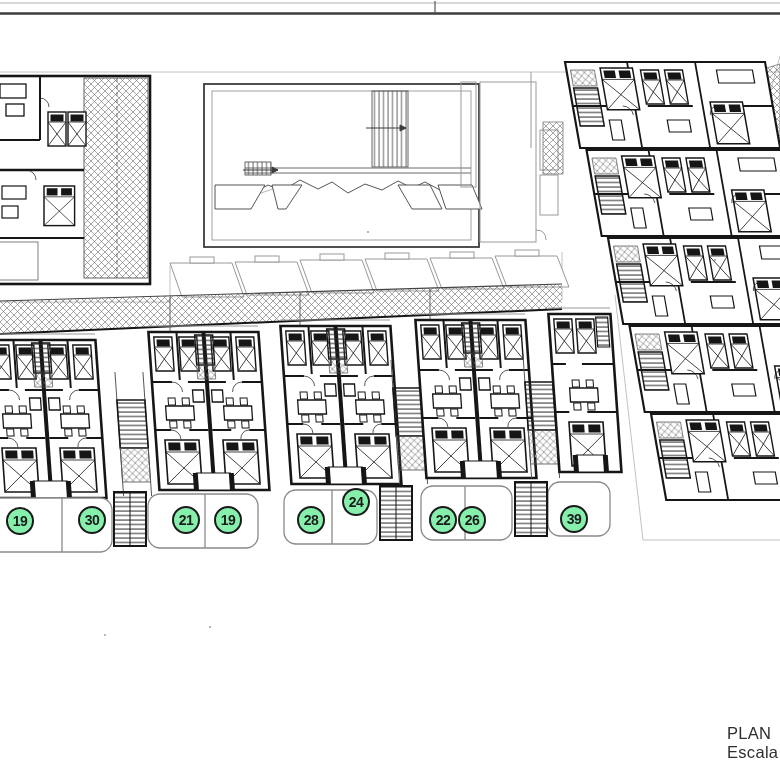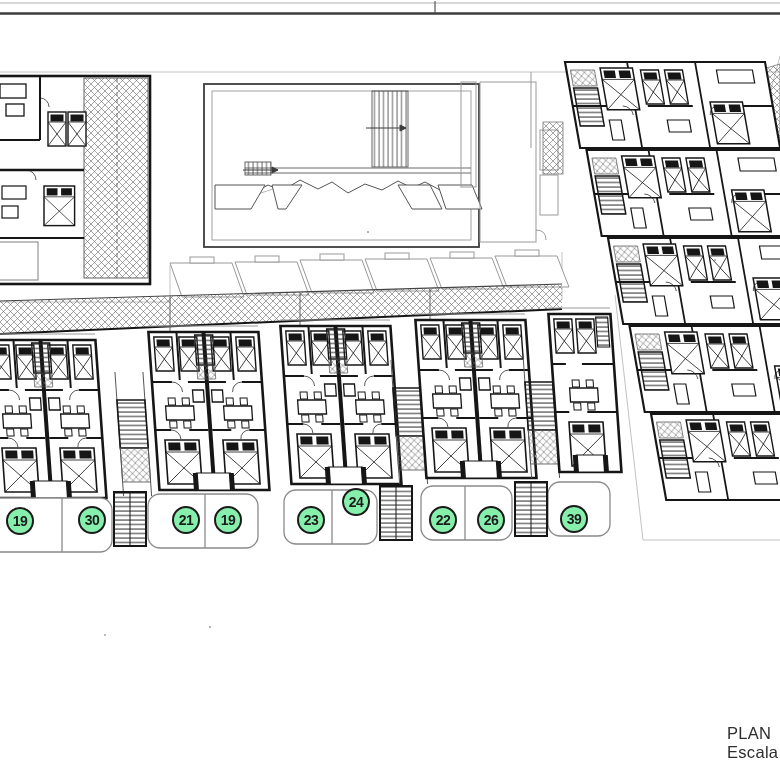--- a/index.html
+++ b/index.html
@@ -251,24 +251,24 @@
     <circle cx="210" cy="627" r="1"></circle>
     <circle cx="715" cy="260" r="1"></circle>
     <circle cx="105" cy="635" r="0.9"></circle>
   </g>
 </svg>
 
   <div class="badge" style="left:6px;top:507px;">19</div>
   <div class="badge" style="left:78px;top:506px;">30</div>
   <div class="badge" style="left:172px;top:506px;">21</div>
   <div class="badge" style="left:214px;top:506px;">19</div>
-  <div class="badge" style="left:297px;top:506px;">23</div>
+  <div class="badge" style="left:297px;top:506px;">28</div>
   <div class="badge" style="left:342px;top:488px;">24</div>
   <div class="badge" style="left:429px;top:506px;">22</div>
-  <div class="badge" style="left:477px;top:506px;">26</div>
+  <div class="badge" style="left:458px;top:506px;">26</div>
   <div class="badge" style="left:560px;top:505px;">39</div>
 
   <div class="titleblock">
     <div>PLAN</div>
     <div>Escala</div>
   </div>
 
 </div>
 
 </body></html>

